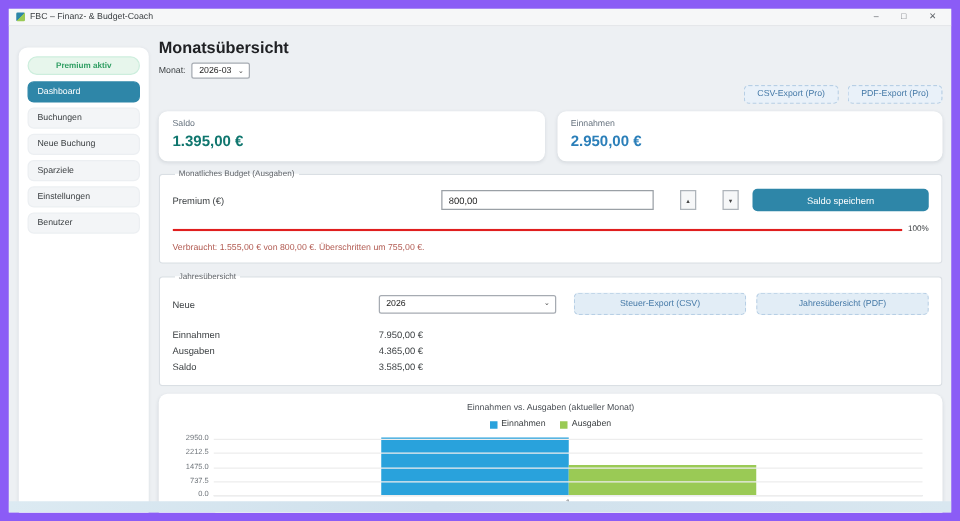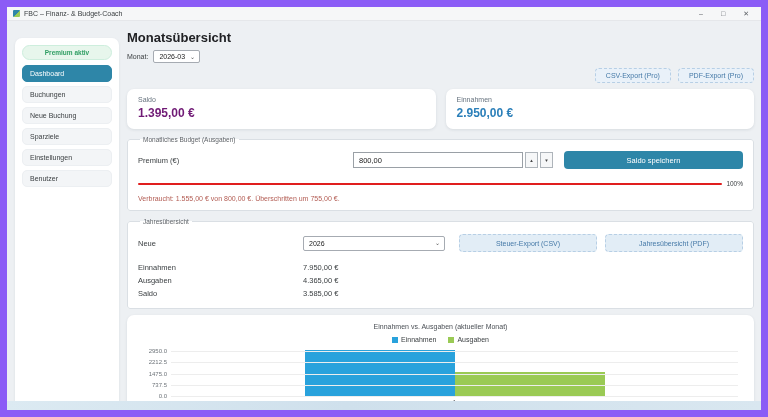--- a/index.html
+++ b/index.html
@@ -30,21 +30,21 @@
   
   .cards{display:flex;gap:10px;margin-top:6px;}
   .card{flex:1;background:#fff;border-radius:7px;box-shadow:0 1px 3px rgba(20,40,60,.10);padding:7px 11px 9px;}
   .card .lbl{font-size:7px;color:#67737f;}
   .card .val{font-size:12px;font-weight:700;margin-top:3px;}
   
   fieldset.group{margin:7px 0 0;background:#fff;border:1px solid #dadfe4;border-radius:3px;padding:6px 10px 8px;}
   fieldset.group legend{font-size:6.5px;color:#5f6368;padding:0 3px;margin-left:2px;}
   .budget-row{display:flex;align-items:center;margin-top:2px;}
   .budget-row label{font-size:7.5px;color:#3c4043;width:215px;flex:none;}
-  .spinner{display:flex;align-items:center;}
+  .spinner{display:flex;align-items:center;gap:19px;}
   .spin-input{width:170px;height:16px;border:1px solid #9aa0a6;background:#fff;font-size:7.5px;color:#222;display:flex;align-items:center;padding-left:5px;}
   .spin-btn{width:13px;height:16px;border:1px solid #aeb4ba;background:#f6f7f8;font-size:4.5px;color:#444;margin-left:2px;display:flex;align-items:center;justify-content:center;padding:0;cursor:pointer;}
   .save-btn{flex:1;margin-left:11px;height:18px;background:#2e86a8;color:#fff;border:none;border-radius:4px;font-family:inherit;font-size:7.5px;cursor:pointer;}
   .progress-row{display:flex;align-items:center;margin-top:11px;gap:4px;}
   .progress{flex:1;height:2px;background:#f0e3e3;border-radius:2px;overflow:hidden;}
   .progress .fill{height:100%;background:#e01e1e;}
   .progress-pct{font-size:6.5px;color:#3c4043;flex:none;}
   .usage{margin-top:8px;font-size:7px;color:#b25b52;}
   .year-row{display:flex;align-items:center;margin-top:3px;}
   .year-row label{font-size:7.5px;color:#3c4043;width:165px;flex:none;}
@@ -109,21 +109,21 @@
       </div>
 
       <div class="export-row">
         <button class="btn-pro">CSV-Export (Pro)</button>
         <button class="btn-pro">PDF-Export (Pro)</button>
       </div>
 
       <div class="cards">
         <div class="card">
           <div class="lbl">Saldo</div>
-          <div class="val" style="color: #701a75;">1.395,00 €</div>
+          <div class="val" style="color: #0f766e;">1.395,00 €</div>
         </div>
         <div class="card">
           <div class="lbl">Einnahmen</div>
           <div class="val" style="color: rgb(43, 127, 185);">2.950,00 €</div>
         </div>
       </div>
 
       <fieldset class="group">
         <legend>Monatliches Budget (Ausgaben)</legend>
         <div class="budget-row">

